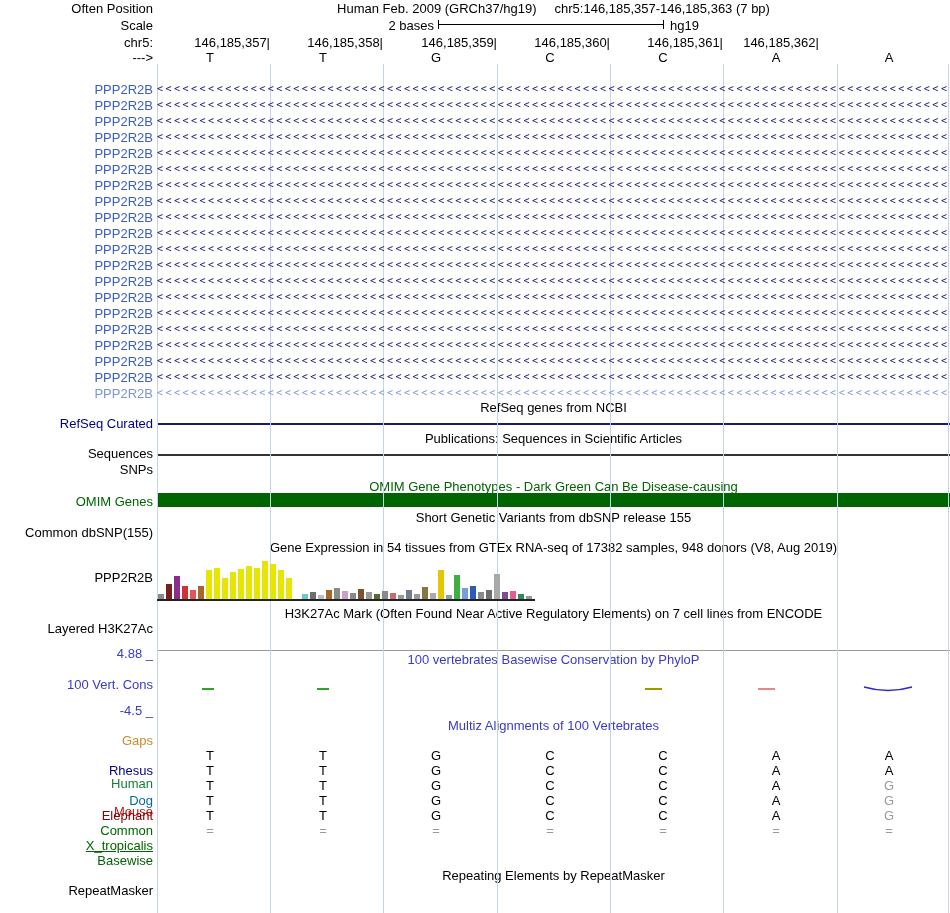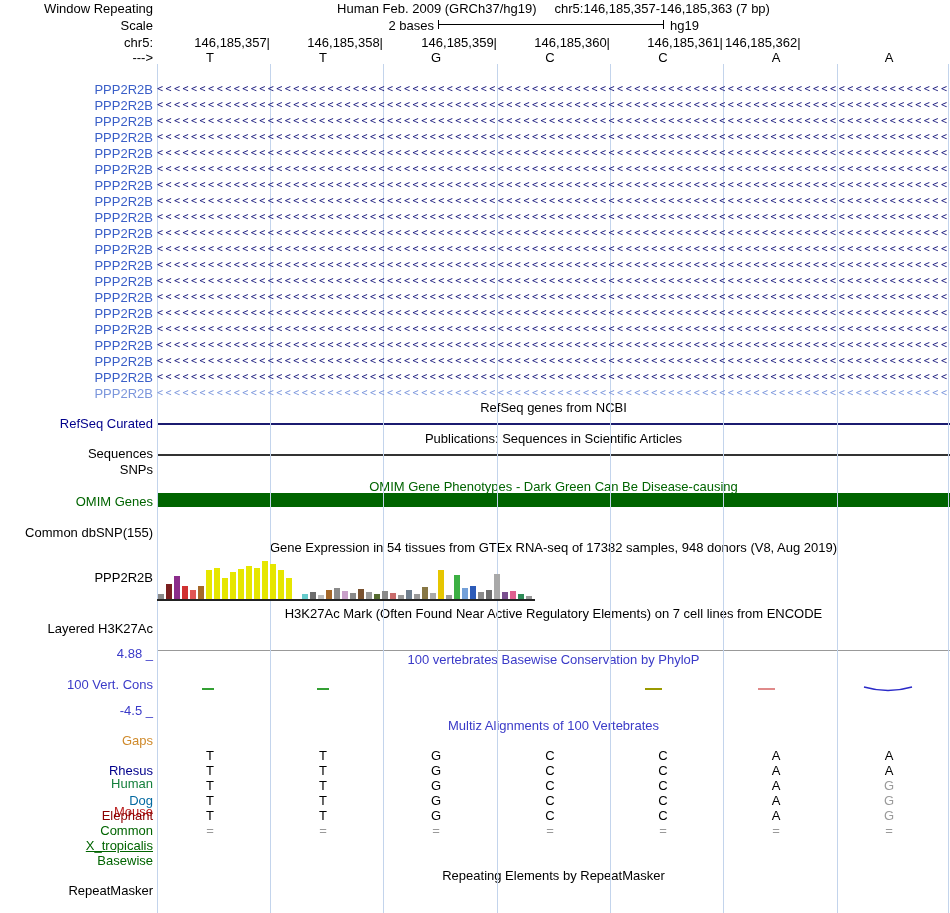--- a/index.html
+++ b/index.html
@@ -22,21 +22,21 @@
   .hline { position:absolute; left:157px; width:793px; }
   .gtexbar { position:absolute; }
   .pmark { position:absolute; height:2px; }
   .arcwrap { position:absolute; }
 </style>
 </head>
 <body>
 
 <div id="app">
 
-  <div class="llab" style="top:1px">Window Repeating</div>
+  <div class="llab" style="top:1px">Often Position</div>
   <div class="titlerow">
     <span>Human Feb. 2009 (GRCh37/hg19)</span>
     <span>chr5:146,185,357-146,185,363 (7 bp)</span>
   </div>
 
   <div class="llab" style="top:18px">Scale</div>
   <div class="rlab" style="top:18px; left:334px; width:100px; text-align:right">2 bases</div>
   <div class="scalebar">
       <div></div>
     </div>
@@ -54,20 +54,21 @@
   <div class="thead" style="top:432px">Publications: Sequences in Scientific Articles</div>
   <div class="llab" style="top:446px">Sequences</div>
   <div class="hline" style="top:454px; height:2px; background:#333333"></div>
 
   <div class="llab" style="top:462px">SNPs</div>
 
   <div class="thead" style="top:480px; color:#006400">OMIM Gene Phenotypes - Dark Green Can Be Disease-causing</div>
   <div class="hline" style="top:493px; height:14px; background:#006400"></div>
   <div class="llab" style="top:494px; color:#006400">OMIM Genes</div>
 
+  <div class="thead" style="top:511px">Short Genetic Variants from dbSNP release 155</div>
   <div class="llab" style="top:525px">Common dbSNP(155)</div>
 
   <div class="thead" style="top:541px">Gene Expression in 54 tissues from GTEx RNA-seq of 17382 samples, 948 donors (V8, Aug 2019)</div>
   <div class="llab" style="top:570px">PPP2R2B</div>
 
   <div class="thead" style="top:607px">H3K27Ac Mark (Often Found Near Active Regulatory Elements) on 7 cell lines from ENCODE</div>
   <div class="llab" style="top:621px">Layered H3K27Ac</div>
   <div class="hline" style="top:650px; height:1px; background:#999999"></div>
 
   <div class="llab" style="top:646px; color:#3a3ac8">4.88 _</div>
@@ -86,21 +87,21 @@
     <div class="vgrid" style="left: 497px; background: rgb(195, 212, 236);"></div>
     <div class="vgrid" style="left: 610px; background: rgb(195, 212, 236);"></div>
     <div class="vgrid" style="left: 723px; background: rgb(195, 212, 236);"></div>
     <div class="vgrid" style="left: 837px; background: rgb(195, 212, 236);"></div>
     <div class="vgrid" style="left: 948px; background: rgb(195, 212, 236);"></div>
     <div class="rlab" style="top: 35px; left: 158px; width: 112px; text-align: right;">146,185,357|</div>
     <div class="rlab" style="top: 35px; left: 271px; width: 112px; text-align: right;">146,185,358|</div>
     <div class="rlab" style="top: 35px; left: 385px; width: 112px; text-align: right;">146,185,359|</div>
     <div class="rlab" style="top: 35px; left: 498px; width: 112px; text-align: right;">146,185,360|</div>
     <div class="rlab" style="top: 35px; left: 611px; width: 112px; text-align: right;">146,185,361|</div>
-    <div class="rlab" style="top: 35px; left: 725px; width: 112px; text-align: left;">146,185,362|</div>
+    <div class="rlab" style="top: 35px; left: 725px; width: 112px; text-align: center;">146,185,362|</div>
     <div class="base" style="top: 50px; left: 195px;">T</div>
     <div class="base" style="top: 50px; left: 308px;">T</div>
     <div class="base" style="top: 50px; left: 421px;">G</div>
     <div class="base" style="top: 50px; left: 535px;">C</div>
     <div class="base" style="top: 50px; left: 648px;">C</div>
     <div class="base" style="top: 50px; left: 761px;">A</div>
     <div class="base" style="top: 50px; left: 874px;">A</div>
     <div class="llab" style="top: 82px; color: rgb(58, 95, 200);">PPP2R2B</div>
     <div class="arrowrow" style="top: 81px; color: rgb(20, 20, 122);">&lt;&lt;&lt;&lt;&lt;&lt;&lt;&lt;&lt;&lt;&lt;&lt;&lt;&lt;&lt;&lt;&lt;&lt;&lt;&lt;&lt;&lt;&lt;&lt;&lt;&lt;&lt;&lt;&lt;&lt;&lt;&lt;&lt;&lt;&lt;&lt;&lt;&lt;&lt;&lt;&lt;&lt;&lt;&lt;&lt;&lt;&lt;&lt;&lt;&lt;&lt;&lt;&lt;&lt;&lt;&lt;&lt;&lt;&lt;&lt;&lt;&lt;&lt;&lt;&lt;&lt;&lt;&lt;&lt;&lt;&lt;&lt;&lt;&lt;&lt;&lt;&lt;&lt;&lt;&lt;&lt;&lt;&lt;&lt;&lt;&lt;&lt;&lt;&lt;&lt;&lt;&lt;&lt;&lt;&lt;&lt;&lt;&lt;&lt;&lt;&lt;&lt;&lt;&lt;&lt;&lt;&lt;&lt;&lt;&lt;</div>
     <div class="llab" style="top: 98px; color: rgb(58, 95, 200);">PPP2R2B</div>

